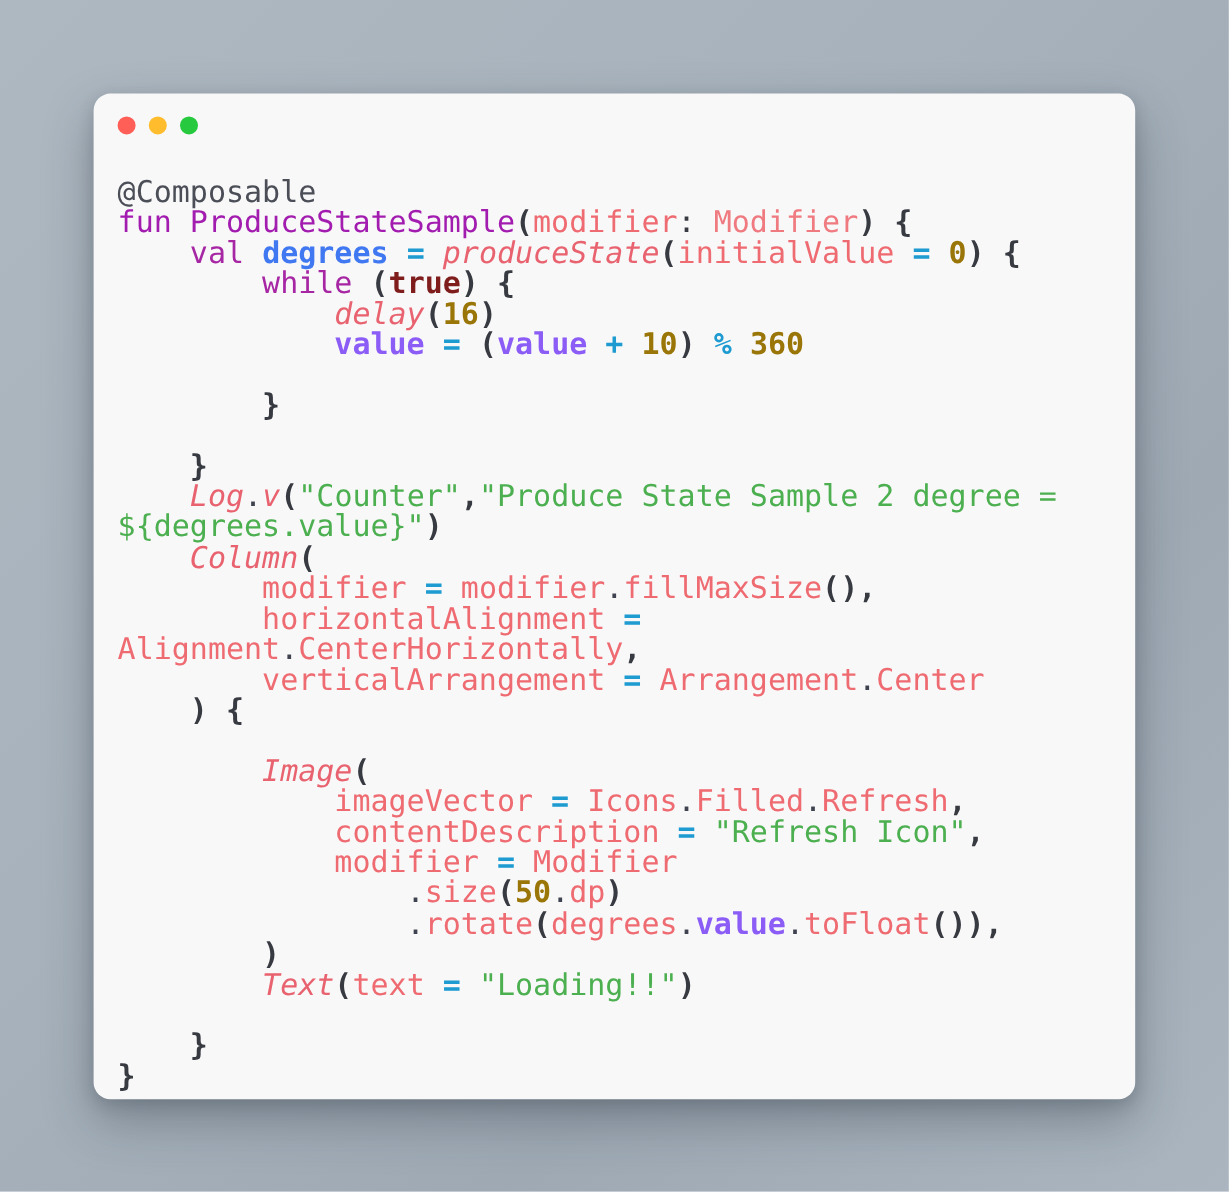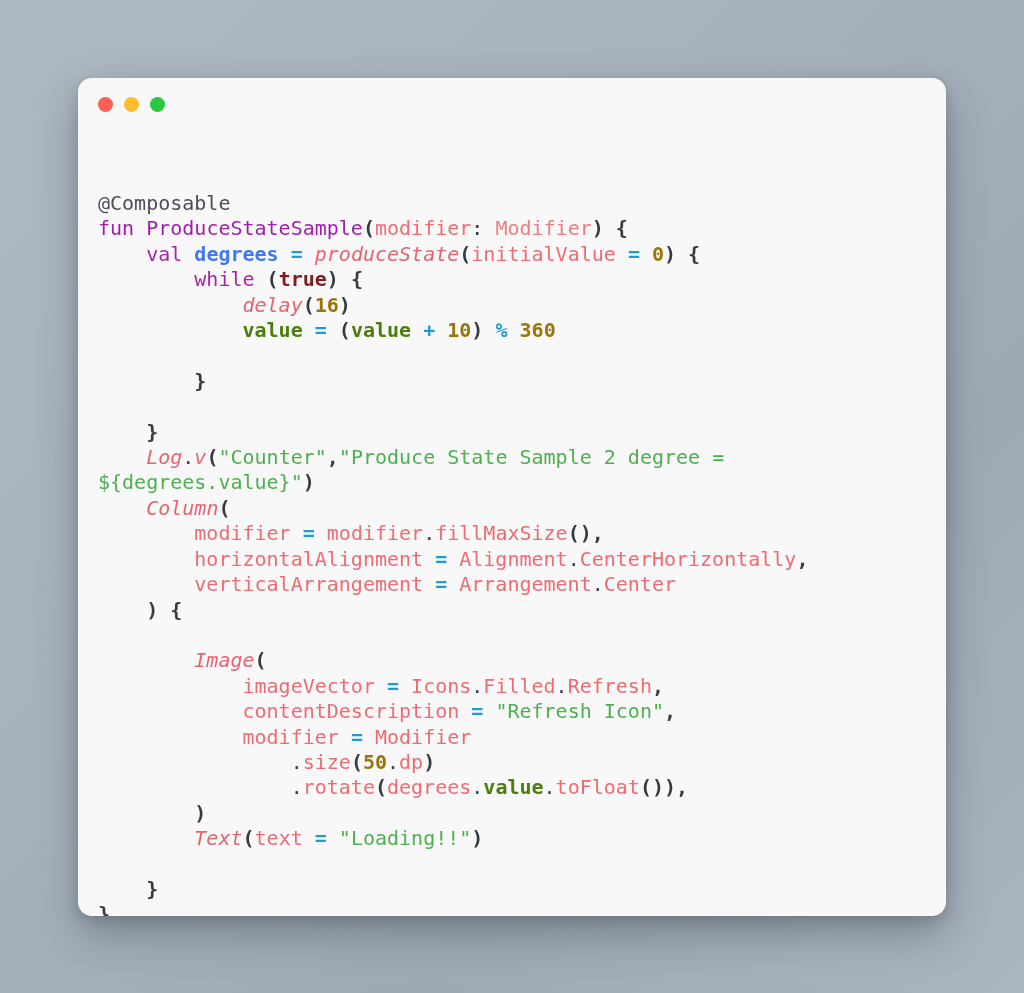--- a/index.html
+++ b/index.html
@@ -61,41 +61,40 @@
   .dot.max    { background: #27c93f; }
 
   
   .code-area {
     position: absolute;
     left: 20px;
     top: 69px;
     right: 8px;
     bottom: 0;
     font-family: "DejaVu Sans Mono", "Liberation Mono", monospace;
-    font-size: 20px;
+    font-size: 25px;
     line-height: 25.4px;
     white-space: pre-wrap;
     word-break: break-word;
     color: #383a42;
     letter-spacing: 0px;
-    margin-top: 44px;
     -webkit-font-smoothing: antialiased;
   }
   .line { min-height: 25.4px; }
 
   
   .t-plain    { color: #383a42; }
   .t-anno     { color: #4b4e57; }
   .t-kw       { color: #a21caf; font-weight: normal; }
   .t-kw2      { color: #a626a4; font-weight: normal; }
   .t-fn       { color: #a21caf; }
   .t-call     { color: #e8636f; font-style: italic; }
   .t-ident    { color: #ef6b72; }
   .t-type     { color: #ef7a80; }
-  .t-prop     { color: #4d7c0f; font-weight: bold; }
+  .t-prop     { color: #8b5cf6; font-weight: bold; }
   .t-var      { color: #4078f2; font-weight: bold; }
   .t-op       { color: #1e9bd1; font-weight: bold; }
   .t-num      { color: #9a7508; font-weight: bold; }
   .t-str      { color: #4caf50; }
   .t-bool     { color: #7f1d1d; font-weight: bold; }
   .t-punc     { color: #383a42; font-weight: bold; }
   .t-dot      { color: #3f4350; }
 </style>
 </head>
 <body>

